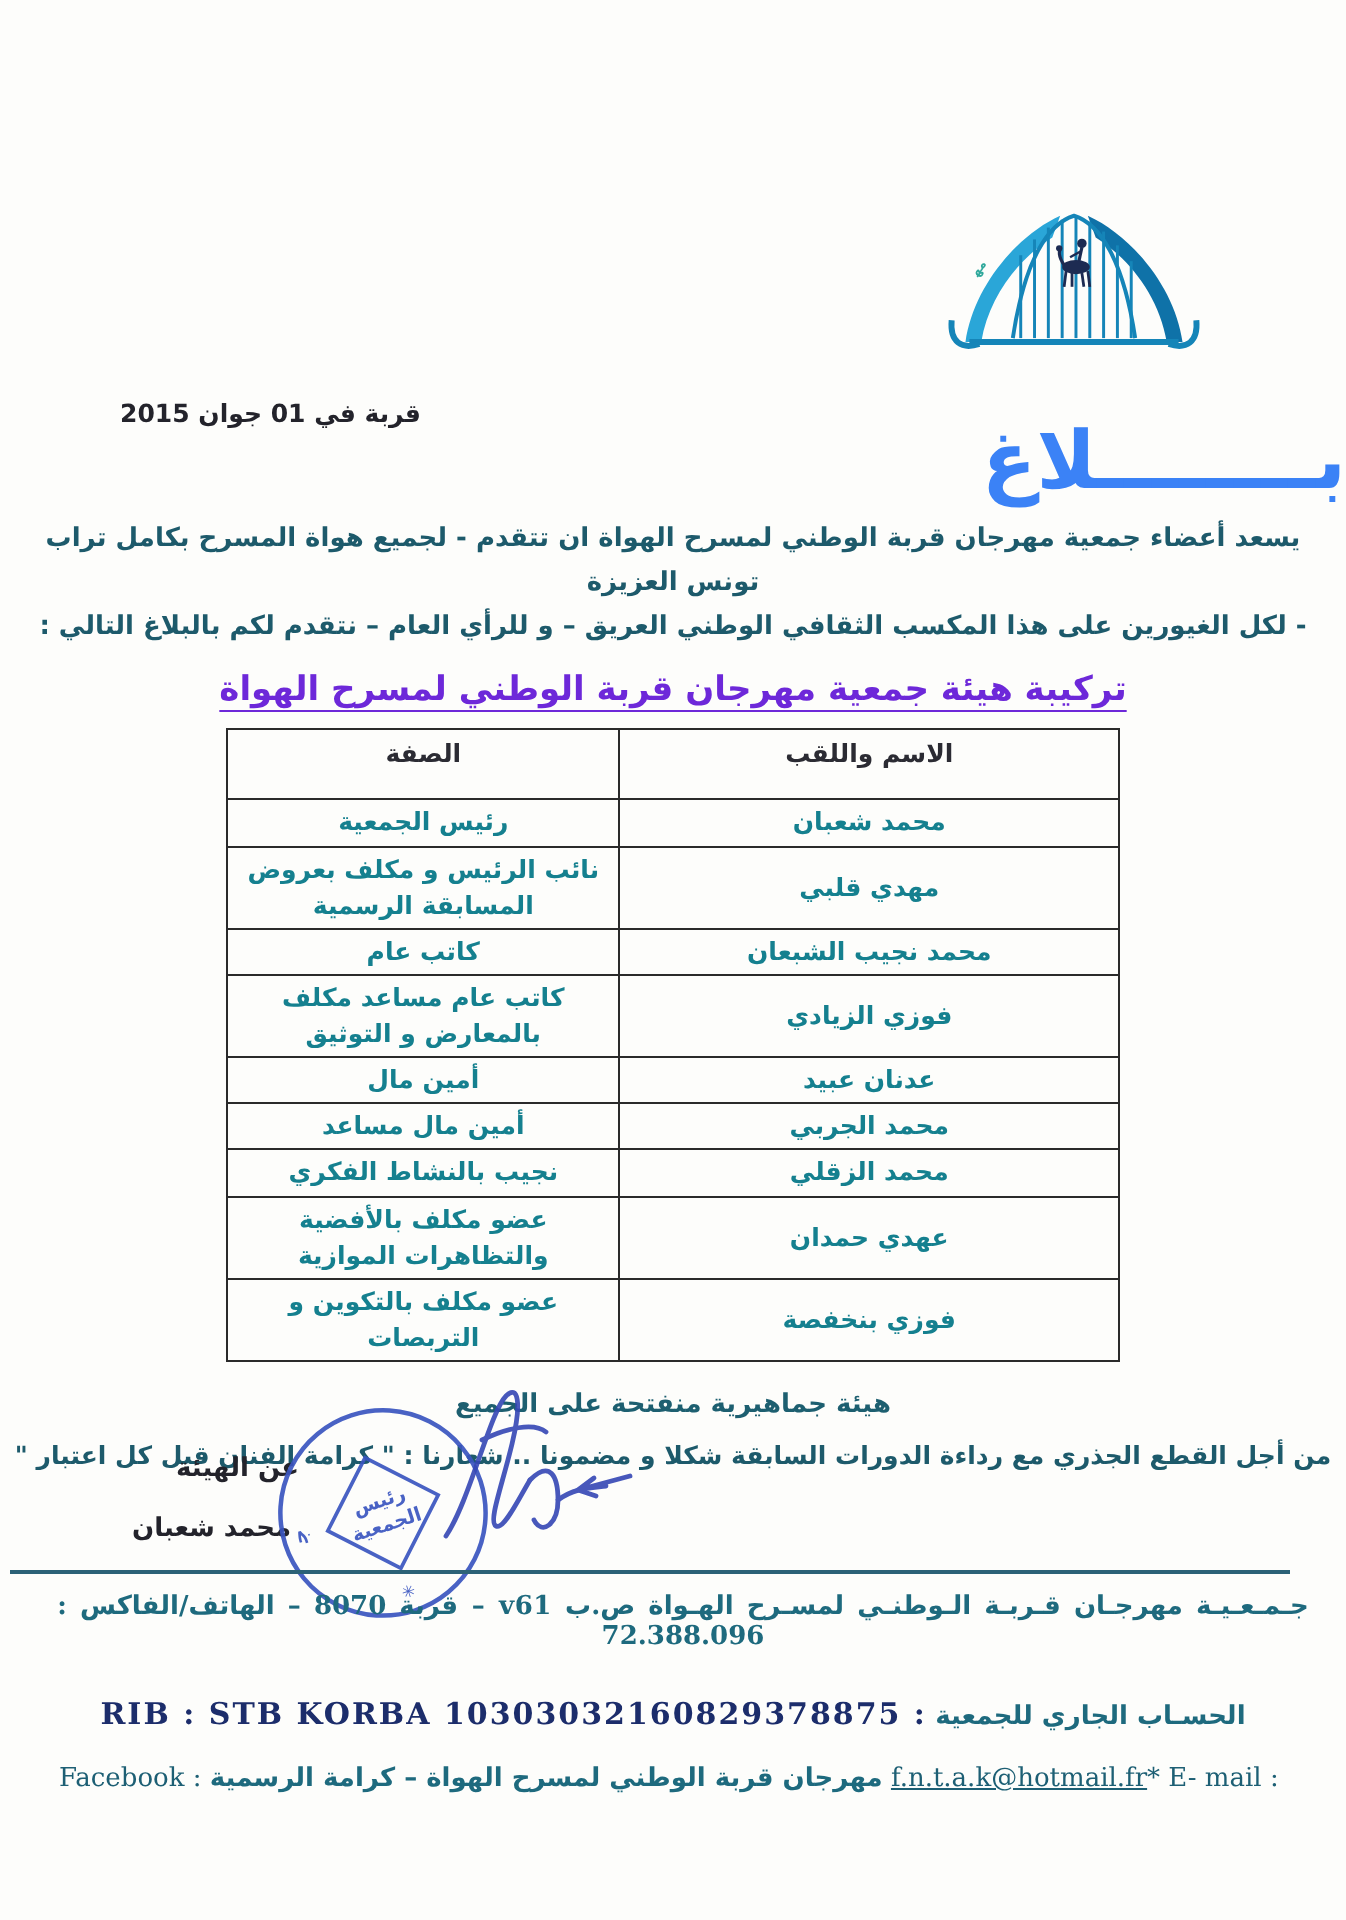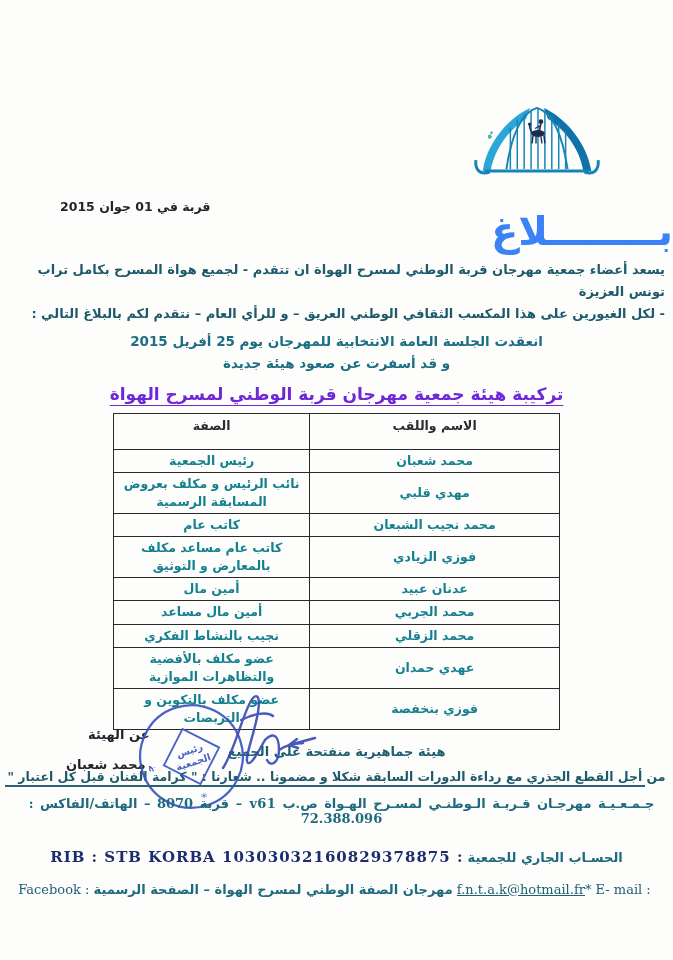--- a/index.html
+++ b/index.html
@@ -18,21 +18,21 @@
     letter-spacing:.5px; white-space:nowrap;
   }
   .date-line{position:absolute; left:60px; top:183px; font-size:12.5px; font-weight:bold; color:#23232b;margin-top:16px;}
   
   .main-title{
     text-align:right; font-size:40px; font-weight:bold; color:#3b82f6;
     height:52px; line-height:52px; margin:0;
   }
   
   .intro{
-    font-size:13px; font-weight:bold; color:#1d5a6b;
+    text-align:center; font-size:13px; font-weight:bold; color:#1d5a6b;
     line-height:1.7; margin:2px 8px 6px;
   }
   .announcement{
     text-align:center; font-size:13.5px; font-weight:bold; color:#1c6e84;
     line-height:1.6; margin:4px 0 0;
   }
   
   .table-title{
     text-align:center; font-size:17px; font-weight:bold; color:#6d28d9;
     text-decoration:underline; text-underline-offset:5px; margin:10px 0 9px;
@@ -130,24 +130,20 @@
     <div class="date-line">قربة في 01 جوان 2015</div>
   </div>
 
   <h1 class="main-title">بــــــــلاغ</h1>
 
   <div class="intro">
     <div>يسعد أعضاء جمعية مهرجان قربة الوطني لمسرح الهواة ان تتقدم - لجميع هواة المسرح بكامل تراب تونس العزيزة</div>
     <div>- لكل الغيورين على هذا المكسب الثقافي الوطني العريق – و للرأي العام – نتقدم لكم بالبلاغ التالي :</div>
   </div>
 
-  <div class="announcement">
-    <div>انعقدت الجلسة العامة الانتخابية للمهرجان يوم 25 أفريل  2015</div>
-    <div>و قد أسفرت عن صعود هيئة جديدة</div>
-  </div>
 
   <h2 class="table-title">تركيبة هيئة جمعية مهرجان قربة الوطني لمسرح الهواة</h2>
 
   <table class="board">
     <colgroup>
         <col class="c-name">
         <col class="c-role">
       </colgroup>
     <thead>
       <tr>
@@ -232,18 +228,18 @@
   <div class="footer">
     <div class="addr">جـمـعـيـة  مهرجـان  قـربـة  الـوطنـي  لمسـرح  الهـواة   ص.ب v61 – قربة 8070 – الهاتف/الفاكس : 72.388.096</div>
 
     <div class="account">
       <span class="acct-label" dir="rtl">الحسـاب الجاري للجمعية</span>
       <span class="acct-value" dir="ltr">RIB  :  STB KORBA     10303032160829378875 :</span>
     </div>
 
     <div class="contact">
       <span class="email-label" dir="ltr"> * E- mail : </span><span class="email" dir="ltr">f.n.t.a.k@hotmail.fr</span>
-      <span class="fb-page" dir="rtl">مهرجان الصفة الوطني لمسرح الهواة – الصفحة الرسمية</span>
+      <span class="fb-page" dir="rtl">مهرجان قربة الوطني لمسرح الهواة – كرامة الرسمية</span>
       <span class="fb-label" dir="ltr">Facebook : </span>
     </div>
   </div>
 
 </div>
 
 </body></html>

